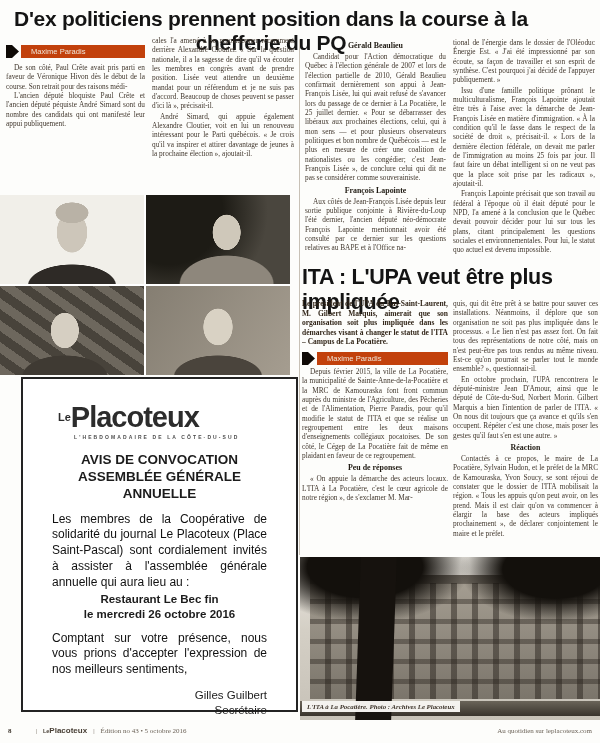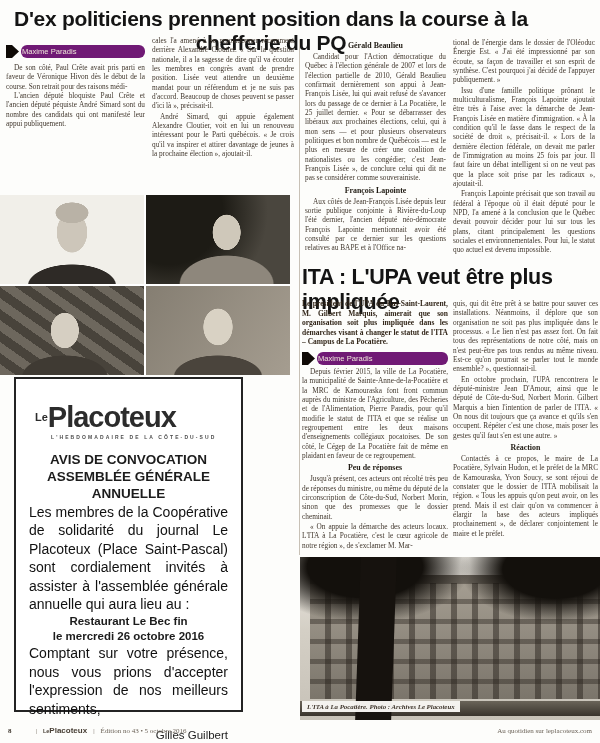--- a/index.html
+++ b/index.html
@@ -19,22 +19,22 @@
   #ita-c1{left:302px;top:367px;width:146px;}
   #ita-c2{left:453px;top:299px;width:145px;}
   .lead{font-weight:bold;font-size:7.5px;color:#322619;}
   p{margin:0;}
   .ind{text-indent:8px;}
   .gap{margin-top:1px;}
   .subhead{font-weight:bold;text-align:center;font-size:7.9px;color:#1f1a12;margin:3px 0 1px;}
   
   .byline{display:flex;align-items:stretch;height:13px;margin:5px 0 5px;}
   .byline .arrow{width:13px;background:#0f0a06;clip-path:polygon(0 0,46% 0,100% 50%,46% 100%,0 100%);margin-right:2px;flex:none;}
-  .byline .tag{flex:1;background:#701a75;color:#efe7da;font-family:"Liberation Sans",sans-serif;
-               font-size:7.6px;line-height:13px;padding-left:1px;border-radius:6px;}
+  .byline .tag{flex:1;background:#c2410c;color:#efe7da;font-family:"Liberation Sans",sans-serif;
+               font-size:7.6px;line-height:13px;padding-left:10px;}
   #ita-byline{position:absolute;left:302px;top:347px;width:146px;}
   
   #col-rule{position:absolute;left:299px;top:40px;width:1px;height:515px;background:#c8c1b6;}
   
   #photo-pq{position:absolute;left:0;top:195px;width:290px;height:180px;display:grid;
             grid-template-columns:1fr 1fr;grid-template-rows:1fr 1fr;gap:2px;background:#fff;}
   #photo-pq .cell{width:100%;height:100%;}
   .hs-tl{background:
      radial-gradient(ellipse 27px 17px at 50% 20%, #b9b2a6 0 60%, transparent 62%),
      radial-gradient(ellipse 25px 33px at 50% 42%, #cdc6ba 0 60%, transparent 62%),
@@ -47,29 +47,29 @@
      #4a463e;}
   .hs-bl{background:
      radial-gradient(ellipse 23px 29px at 45% 50%, #d6cfc2 0 60%, transparent 62%),
      radial-gradient(ellipse 60px 30px at 45% 102%, #3f3a33 0 70%, transparent 72%),
      repeating-linear-gradient(35deg, #6d675d 0 9px, #48433b 9px 18px);}
   .hs-br{background:
      radial-gradient(ellipse 24px 30px at 50% 46%, #d9d2c4 0 60%, transparent 62%),
      radial-gradient(ellipse 62px 30px at 50% 102%, #4a443c 0 70%, transparent 72%),
      linear-gradient(120deg, #857e72, #a59d90);}
   
-  #ad-box{position:absolute;left:14px;top:377px;width:229px;height:335px;border:2.5px solid #232323;
-          background:#fff;box-sizing:border-box;padding:8px 13px;font-family:"Liberation Sans",sans-serif;color:#1c1c1c;}
+  #ad-box{position:absolute;left:21px;top:377px;width:277px;height:335px;border:2.5px solid #232323;
+          background:#fff;box-sizing:border-box;padding:8px 29px;font-family:"Liberation Sans",sans-serif;color:#1c1c1c;}
   .logo-wrap{margin:16px 0 12px 6px;line-height:1;}
   .logo-le{font-size:11px;font-weight:bold;color:#2c2c2c;vertical-align:6px;}
   .logo-name{font-size:29px;font-weight:bold;letter-spacing:-1px;color:#2c2c2c;}
   .logo-tag{font-size:5px;letter-spacing:2.1px;color:#4d4d4d;margin:3px 0 0 16px;font-weight:bold;}
   .ad-title{font-size:13.5px;font-weight:bold;text-align:center;line-height:1.25;}
   .ad-sub{font-size:10.5px;font-weight:bold;text-align:center;margin-top:2px;}
-  .ad-body{font-size:14px;line-height:1.32;text-align:justify;color:#111;}
+  .ad-body{font-size:12px;line-height:1.32;text-align:justify;margin-top:9px;color:#111;}
   .ad-venue{font-size:11.5px;font-weight:bold;text-align:center;line-height:1.3;margin-top:1px;}
   .ad-sig{font-size:11.5px;text-align:right;line-height:1.3;margin-top:10px;}
   
   #photo-ita{position:absolute;left:300px;top:557px;width:300px;height:163px;overflow:hidden;background:#d8d3c9;}
   .sky{position:absolute;inset:0;background:linear-gradient(#ece9e2,#d4cfc5 45%,#c7c2b8);}
   .building{position:absolute;left:10px;top:26px;width:290px;height:116px;
      background:
        repeating-linear-gradient(90deg, transparent 0 15px, rgba(42,36,30,.5) 15px 21px),
        repeating-linear-gradient(0deg, transparent 0 15px, rgba(42,36,30,.42) 15px 20px),
        linear-gradient(#a49d91,#7b756b);}
@@ -141,21 +141,20 @@
   </div>
 
   <div class="byline" id="ita-byline">
     <div class="arrow"></div>
     <div class="tag">Maxime Paradis</div>
   </div>
 
   <div class="col" id="ita-c1">
     <p class="ind">Depuis février 2015, la ville de La Pocatière, la municipalité de Sainte-Anne-de-la-Pocatière et la MRC de Kamouraska font front commun auprès du ministre de l'Agriculture, des Pêcheries et de l'Alimentation, Pierre Paradis, pour qu'il modifie le statut de l'ITA et que se réalise un regroupement entre les deux maisons d'enseignements collégiaux pocatoises. De son côté, le Cégep de La Pocatière fait de même en plaidant en faveur de ce regroupement.</p>
     <div class="subhead">Peu de réponses</div>
-    <p class="ind">Jusqu'à présent, ces acteurs ont récolté très peu de réponses du ministre, ou même du député de la circonscription de Côte-du-Sud, Norbert Morin, sinon que des promesses que le dossier cheminait.</p>
     <p class="ind gap">« On appuie la démarche des acteurs locaux. L'ITA à La Pocatière, c'est le cœur agricole de notre région », de s'exclamer M. Mar-</p>
   </div>
 
   <div class="col" id="ita-c2">
     <p>quis, qui dit être prêt à se battre pour sauver ces installations. Néanmoins, il déplore que son organisation ne soit pas plus impliquée dans le processus. « Le lien n'est pas assez fort. On fait tous des représentations de notre côté, mais on n'est peut-être pas tous rendus au même niveau. Est-ce qu'on pourrait se parler tout le monde ensemble? », questionnait-il.</p>
     <p class="ind gap">En octobre prochain, l'UPA rencontrera le député-ministre Jean D'Amour, ainsi que le député de Côte-du-Sud, Norbert Morin. Gilbert Marquis a bien l'intention de parler de l'ITA. « On nous dit toujours que ça avance et qu'ils s'en occupent. Répéter c'est une chose, mais poser les gestes qu'il faut s'en est une autre. »</p>
     <div class="subhead">Réaction</div>
     <p class="ind">Contactés à ce propos, le maire de La Pocatière, Sylvain Hudon, et le préfet de la MRC de Kamouraska, Yvon Soucy, se sont réjoui de constater que le dossier de l'ITA mobilisait la région. « Tous les appuis qu'on peut avoir, on les prend. Mais il est clair qu'on va commencer à élargir la base des acteurs impliqués prochainement », de déclarer conjointement le maire et le préfet.</p>
   </div>
 

